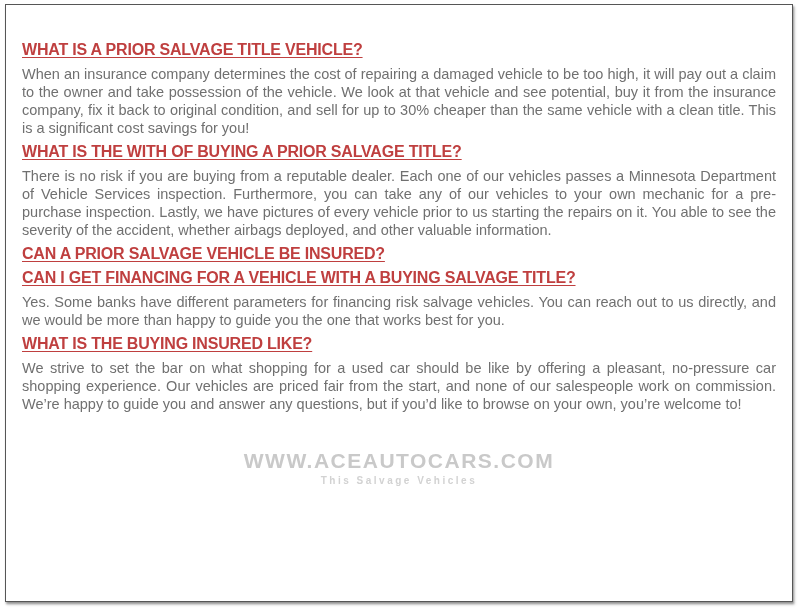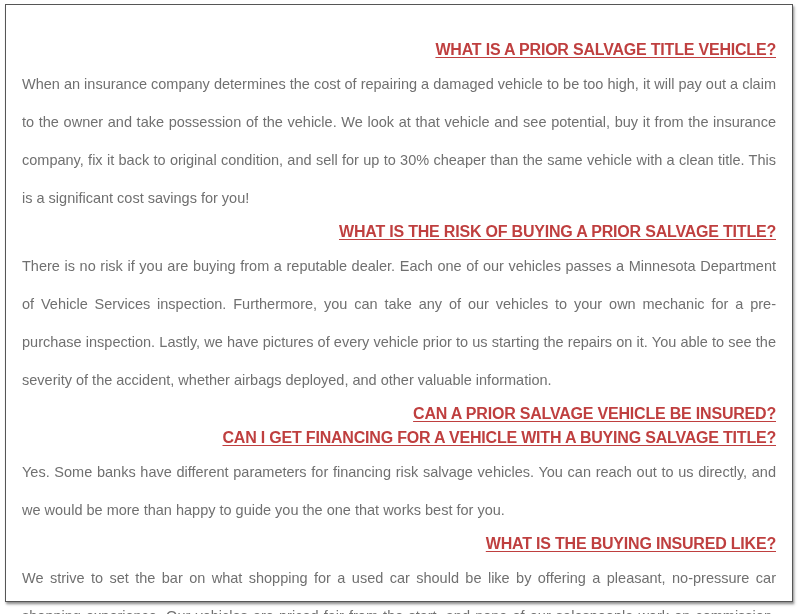--- a/index.html
+++ b/index.html
@@ -18,35 +18,35 @@
     width: 788px;
     height: 598px;
     box-sizing: border-box;
     background: #ffffff;
     border: 1px solid #565656;
     box-shadow: 1px 2px 2px rgba(0,0,0,0.35), 2px 3px 3px rgba(0,0,0,0.12);
     padding: 30px 16px 0 16px;
   }
   .faq-question {
     display: block;
-    text-align: right;
+    text-align: left;
     color: #bf3f3f;
     font-size: 16px;
     font-weight: bold;
     letter-spacing: -0.2px;
     line-height: 18px;
     margin: 6px 0 6px 0;
     text-decoration: underline;
     text-underline-offset: 2px;
     cursor: pointer;
   }
   .faq-answer {
     color: #707070;
     font-size: 14.5px;
-    line-height: 38px;
+    line-height: 18px;
     text-align: justify;
     margin: 0;
   }
   .footer {
     margin-top: 14px;
     text-align: center;
   }
   .footer-site {
     color: #c9c9c9;
     font-size: 21px;
@@ -68,21 +68,21 @@
 <body>
 
 <div class="page-frame">
 
   <section>
     <a class="faq-question">WHAT IS A PRIOR SALVAGE TITLE VEHICLE?</a>
     <p class="faq-answer">When an insurance company determines the cost of repairing a damaged vehicle to be too high, it will pay out a claim to the owner and take possession of the vehicle. We look at that vehicle and see potential, buy it from the insurance company, fix it back to original condition, and sell for up to 30% cheaper than the same vehicle with a clean title. This is a significant cost savings for you!</p>
   </section>
 
   <section>
-    <a class="faq-question">WHAT IS THE RISK OF BUYING A PRIOR SALVAGE TITLE?</a>
+    <a class="faq-question">WHAT IS THE WITH OF BUYING A PRIOR SALVAGE TITLE?</a>
     <p class="faq-answer">There is no risk if you are buying from a reputable dealer. Each one of our vehicles passes a Minnesota Department of Vehicle Services inspection. Furthermore, you can take any of our vehicles to your own mechanic for a pre-purchase inspection. Lastly, we have pictures of every vehicle prior to us starting the repairs on it. You able to see the severity of the accident, whether airbags deployed, and other valuable information.</p>
   </section>
 
   <section>
     <a class="faq-question">CAN A PRIOR SALVAGE VEHICLE BE INSURED?</a>
   </section>
 
   <section>
     <a class="faq-question">CAN I GET FINANCING FOR A VEHICLE WITH A BUYING SALVAGE TITLE?</a>
     <p class="faq-answer">Yes. Some banks have different parameters for financing risk salvage vehicles. You can reach out to us directly, and we would be more than happy to guide you the one that works best for you.</p>

